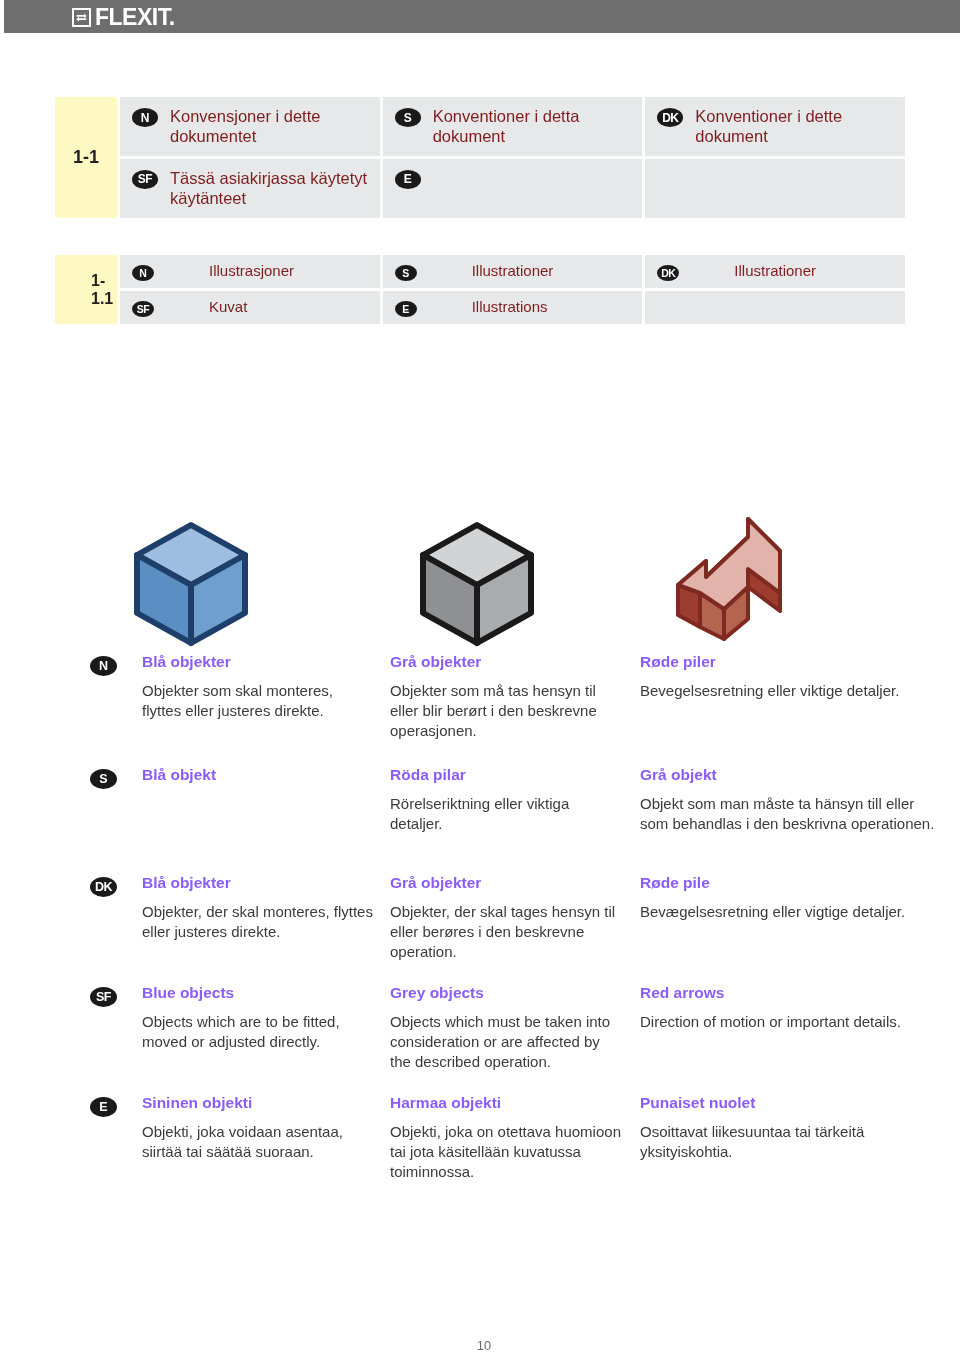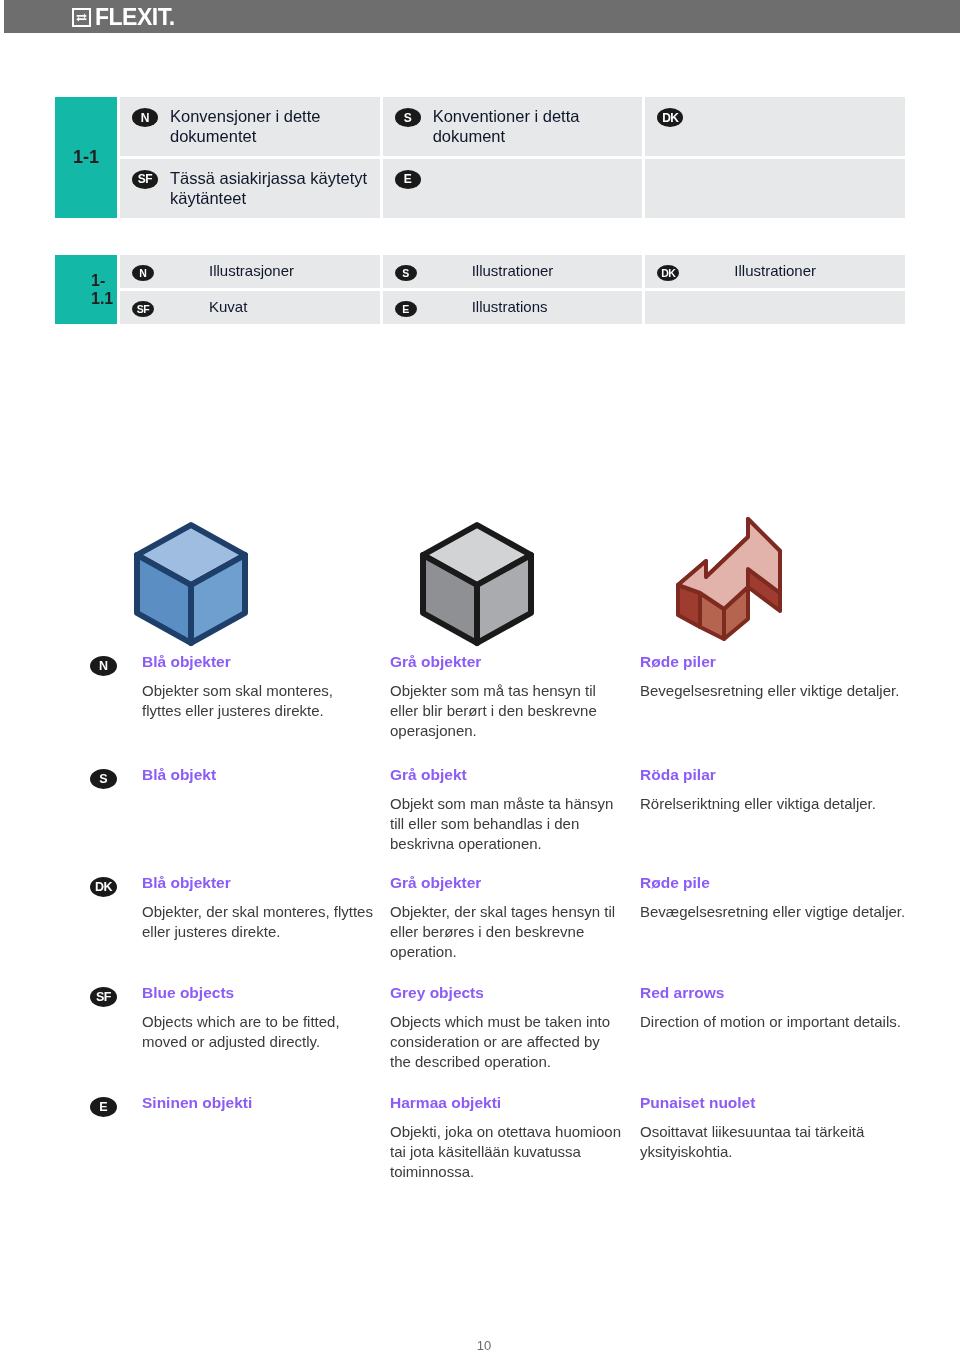--- a/index.html
+++ b/index.html
@@ -55,21 +55,21 @@
   
   .ref-table {
     position: absolute;
     left: 55px;
     width: 850px;
     display: grid;
     grid-template-columns: 62px 1fr;
     column-gap: 3px;
   }
   .ref-table .idcell {
-    background: #14b8a6;
+    background: #fef9c3;
     display: flex;
     align-items: center;
     justify-content: center;
     font-weight: bold;
     font-size: 17px;
     color: #231f20;
   }
   .ref-rows {
     display: flex;
     flex-direction: column;
@@ -85,21 +85,21 @@
     display: flex;
     align-items: flex-start;
     padding: 9px 10px 9px 12px;
     box-sizing: border-box;
     min-height: 50px;
   }
   .ref-cell.empty { background: #e7e8ea; }
   .ref-cell .cell-text {
     font-size: 16.5px;
     line-height: 1.24;
-    color: #0f172a;
+    color: #7f1d1d;
     font-family: "Liberation Sans", sans-serif;
   }
 
   
   #table-1-1 { top: 97px; }
   #table-1-1 .ref-cell { min-height: 55px; }
   #table-1-1 .idcell { font-size: 18px; }
 
   
   #table-1-1-1 { top: 255px; }
@@ -224,20 +224,21 @@
       <div class="ref-cell">
         <span class="badge badge-md">N</span>
         <span class="cell-text">Konvensjoner i dette dokumentet</span>
       </div>
       <div class="ref-cell">
         <span class="badge badge-md">S</span>
         <span class="cell-text">Konventioner i detta dokument</span>
       </div>
       <div class="ref-cell">
         <span class="badge badge-md wide2">DK</span>
+        <span class="cell-text">Konventioner i dette dokument</span>
       </div>
     </div>
     <div class="ref-row">
       <div class="ref-cell">
         <span class="badge badge-md wide2">SF</span>
         <span class="cell-text">Tässä asiakirjassa käytetyt käytänteet</span>
       </div>
       <div class="ref-cell">
         <span class="badge badge-md">E</span>
       </div>
@@ -330,26 +331,26 @@
   </div>
 
   <div class="legend-row row-h-108">
     <div class="legend-badge-wrap">
       <span class="badge badge-lg">S</span>
     </div>
     <div class="legend-col">
       <div class="lg-title">Blå objekt</div>
     </div>
     <div class="legend-col">
+      <div class="lg-title">Röda pilar</div>
+      <div class="lg-body">Rörelseriktning eller viktiga detaljer.</div>
+    </div>
+    <div class="legend-col">
       <div class="lg-title">Grå objekt</div>
       <div class="lg-body">Objekt som man måste ta hänsyn till eller som behandlas i den beskrivna operationen.</div>
-    </div>
-    <div class="legend-col">
-      <div class="lg-title">Röda pilar</div>
-      <div class="lg-body">Rörelseriktning eller viktiga detaljer.</div>
     </div>
   </div>
 
   <div class="legend-row row-h-110">
     <div class="legend-badge-wrap">
       <span class="badge badge-lg wide2">DK</span>
     </div>
     <div class="legend-col">
       <div class="lg-title">Blå objekter</div>
       <div class="lg-body">Objekter, der skal monteres, flyttes eller justeres direkte.</div>
@@ -381,20 +382,21 @@
       <div class="lg-body">Direction of motion or important details.</div>
     </div>
   </div>
 
   <div class="legend-row row-h-110">
     <div class="legend-badge-wrap">
       <span class="badge badge-lg">E</span>
     </div>
     <div class="legend-col">
       <div class="lg-title">Sininen objekti</div>
+      <div class="lg-body">Objekti, joka voidaan asentaa, siirtää tai säätää suoraan.</div>
     </div>
     <div class="legend-col">
       <div class="lg-title">Harmaa objekti</div>
       <div class="lg-body">Objekti, joka on otettava huomioon tai jota käsitellään kuvatussa toiminnossa.</div>
     </div>
     <div class="legend-col">
       <div class="lg-title">Punaiset nuolet</div>
       <div class="lg-body">Osoittavat liikesuuntaa tai tärkeitä yksityiskohtia.</div>
     </div>
   </div>

